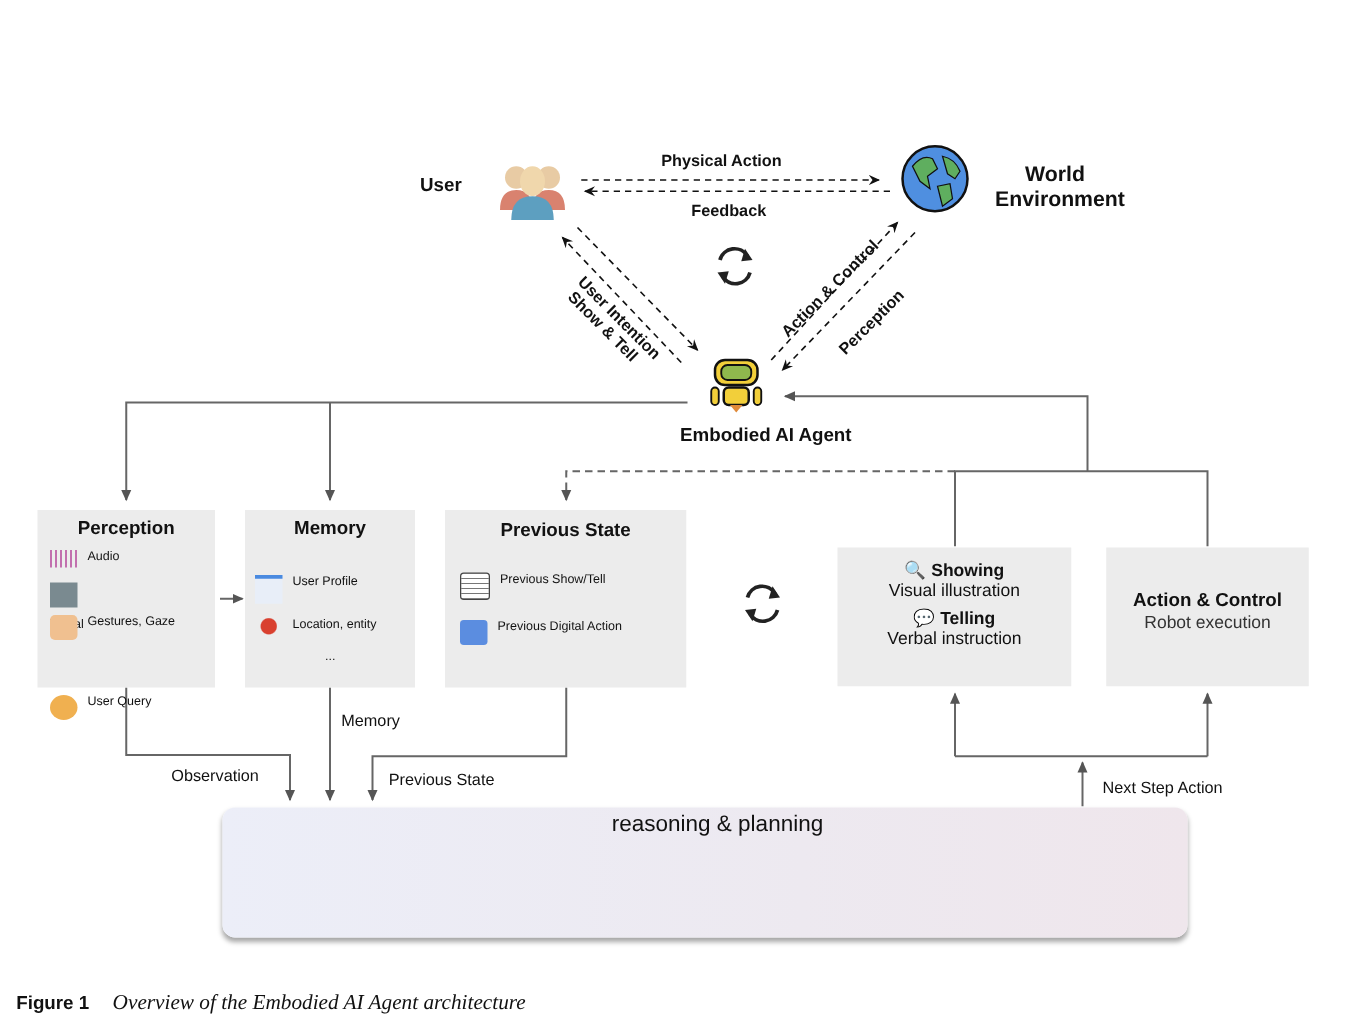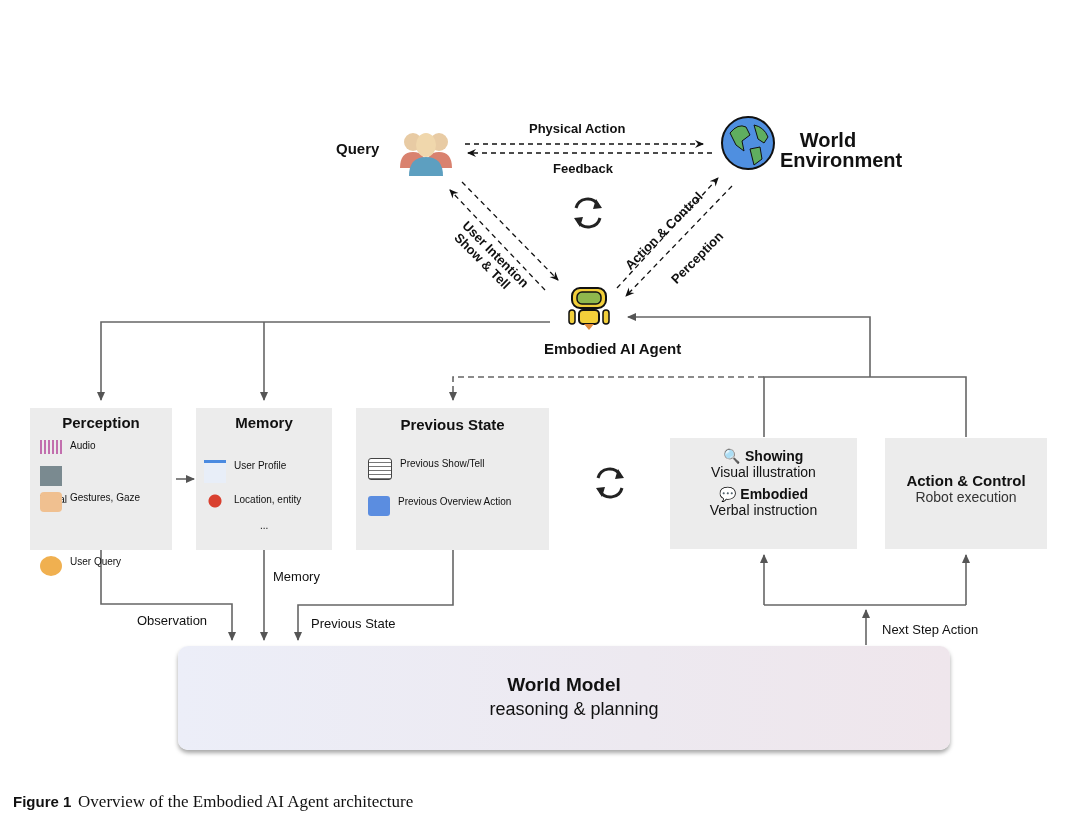--- a/index.html
+++ b/index.html
@@ -65,42 +65,42 @@
   <path d="M596,199 L602,208 L593,209 Z" fill="#222"></path>
   <path d="M580,227 L574,218 L583,217 Z" fill="#222"></path>
   <g stroke="#222" stroke-width="3" fill="none">
     <path d="M598,478 A12,12 0 0 1 620,475"></path>
     <path d="M622,488 A12,12 0 0 1 600,491"></path>
   </g>
   <path d="M618,469 L624,478 L615,479 Z" fill="#222"></path>
   <path d="M602,497 L596,488 L605,487 Z" fill="#222"></path>
 </svg>
 
-<div class="abs bold" style="left:336px;top:140px;font-size:15px;">Query</div>
+<div class="abs bold" style="left:336px;top:140px;font-size:15px;">User</div>
 <div class="abs" style="left:396px;top:128px;width:60px;height:50px;">
   <svg width="60" height="50">
     <circle cx="17" cy="14" r="9" fill="#e8cba4"></circle>
       <circle cx="43" cy="14" r="9" fill="#e8cba4"></circle>
     <path d="M4,40 Q4,24 17,24 Q30,24 30,40 Z" fill="#d9826f"></path>
     <path d="M30,40 Q30,24 43,24 Q56,24 56,40 Z" fill="#d9826f"></path>
     <ellipse cx="30" cy="17" rx="10" ry="12" fill="#f0d7ac"></ellipse>
     <path d="M13,48 Q13,29 30,29 Q47,29 47,48 Z" fill="#5d9fc0"></path>
   </svg>
 </div>
 <div class="abs bold" style="left:529px;top:121px;font-size:13px;">Physical Action</div>
 <div class="abs bold" style="left:553px;top:161px;font-size:13px;">Feedback</div>
 <div class="abs" style="left:720px;top:115px;width:56px;height:56px;">
   <svg width="56" height="56">
     <circle cx="28" cy="28" r="26" fill="#4f8fe0" stroke="#111" stroke-width="2"></circle>
     <path d="M10,18 Q18,8 26,12 L30,20 L22,26 L24,36 L16,30 Z" fill="#5fae5f" stroke="#111" stroke-width="1"></path>
     <path d="M34,10 Q44,12 48,22 L44,28 L38,24 Z" fill="#5fae5f" stroke="#111" stroke-width="1"></path>
     <path d="M30,34 L40,32 L42,44 L34,50 Z" fill="#5fae5f" stroke="#111" stroke-width="1"></path>
   </svg>
 </div>
-<div class="abs bold" style="left:780px;top:130px;font-size:20px;text-align:center;width:96px;line-height:20px;">
+<div class="abs bold" style="left:796px;top:130px;font-size:17px;text-align:center;width:96px;line-height:20px;">
   <div>World</div>
   <div>Environment</div>
 </div>
 <div class="abs bold" style="left:470px;top:218px;font-size:13px;transform:rotate(45deg);transform-origin:left top;">User Intention</div>
 <div class="abs bold" style="left:462px;top:230px;font-size:13px;transform:rotate(45deg);transform-origin:left top;">Show &amp; Tell</div>
 <div class="abs bold" style="left:622px;top:262px;font-size:13px;transform:rotate(-45deg);transform-origin:left top;">Action &amp; Control</div>
 <div class="abs bold" style="left:668px;top:276px;font-size:13px;transform:rotate(-45deg);transform-origin:left top;">Perception</div>
 <div class="abs" style="left:566px;top:280px;width:46px;height:52px;">
   <svg width="46" height="52">
     <rect x="6" y="8" width="34" height="20" rx="8" fill="#f2cf3a" stroke="#111" stroke-width="2"></rect>
@@ -147,42 +147,41 @@
 </div>
 
 <div class="box" style="left:356px;top:408px;width:193px;height:142px;">
   <div class="title" style="margin-top:8px;">Previous State</div>
   <div class="item" style="left:12px;top:50px;">
       <span class="ico" style="border:1.5px solid #444;border-radius:3px;background:repeating-linear-gradient(180deg,#fff 0 3px,#777 3px 4px);"></span>
       <span>Previous Show/Tell</span>
     </div>
   <div class="item" style="left:12px;top:88px;">
       <span class="ico" style="background:#5b8de0;border-radius:3px;"></span>
-      <span>Previous Overview Action</span>
+      <span>Previous Digital Action</span>
     </div>
 </div>
 
 <div class="box" style="left:670px;top:438px;width:187px;height:111px;text-align:center;font-size:14px;">
   <div style="margin-top:10px;" class="bold"><span>🔍</span> <span>Showing</span></div>
   <div class="it">Visual illustration</div>
-  <div style="margin-top:6px;" class="bold"><span>💬</span> <span>Embodied</span></div>
+  <div style="margin-top:6px;" class="bold"><span>💬</span> <span>Telling</span></div>
   <div class="it">Verbal  instruction</div>
 </div>
 
 <div class="box" style="left:885px;top:438px;width:162px;height:111px;text-align:center;">
   <div class="bold" style="margin-top:34px;font-size:15px;">Action &amp; Control</div>
   <div class="it" style="font-size:14px;color:#333;">Robot execution</div>
 </div>
 
 <div class="lbl" style="left:137px;top:613px;">Observation</div>
 <div class="lbl" style="left:273px;top:569px;">Memory</div>
 <div class="lbl" style="left:311px;top:616px;">Previous State</div>
 <div class="lbl" style="left:882px;top:622px;">Next Step Action</div>
 
 <div class="wm">
-  <div class="bold" style="text-align:center;margin-top:28px;font-size:19px;">World Model</div>
   <div class="it" style="text-align:center;font-size:18px;margin-top:3px;padding-left:20px;">reasoning &amp; planning</div>
 </div>
 
 <div class="abs" style="left:13px;top:792px;font-size:17px;white-space:nowrap;">
   <span class="bold" style="font-family:Liberation Sans, sans-serif;font-size:15px;">Figure 1</span>
-  <span style="font-family:'Liberation Serif',serif;margin-left:2px;">Overview of the Embodied AI Agent architecture</span>
+  <span style="font-family:'Liberation Serif',serif;margin-left:14px;font-style:italic;">Overview of the Embodied AI Agent architecture</span>
 </div>
 
 </body></html>

